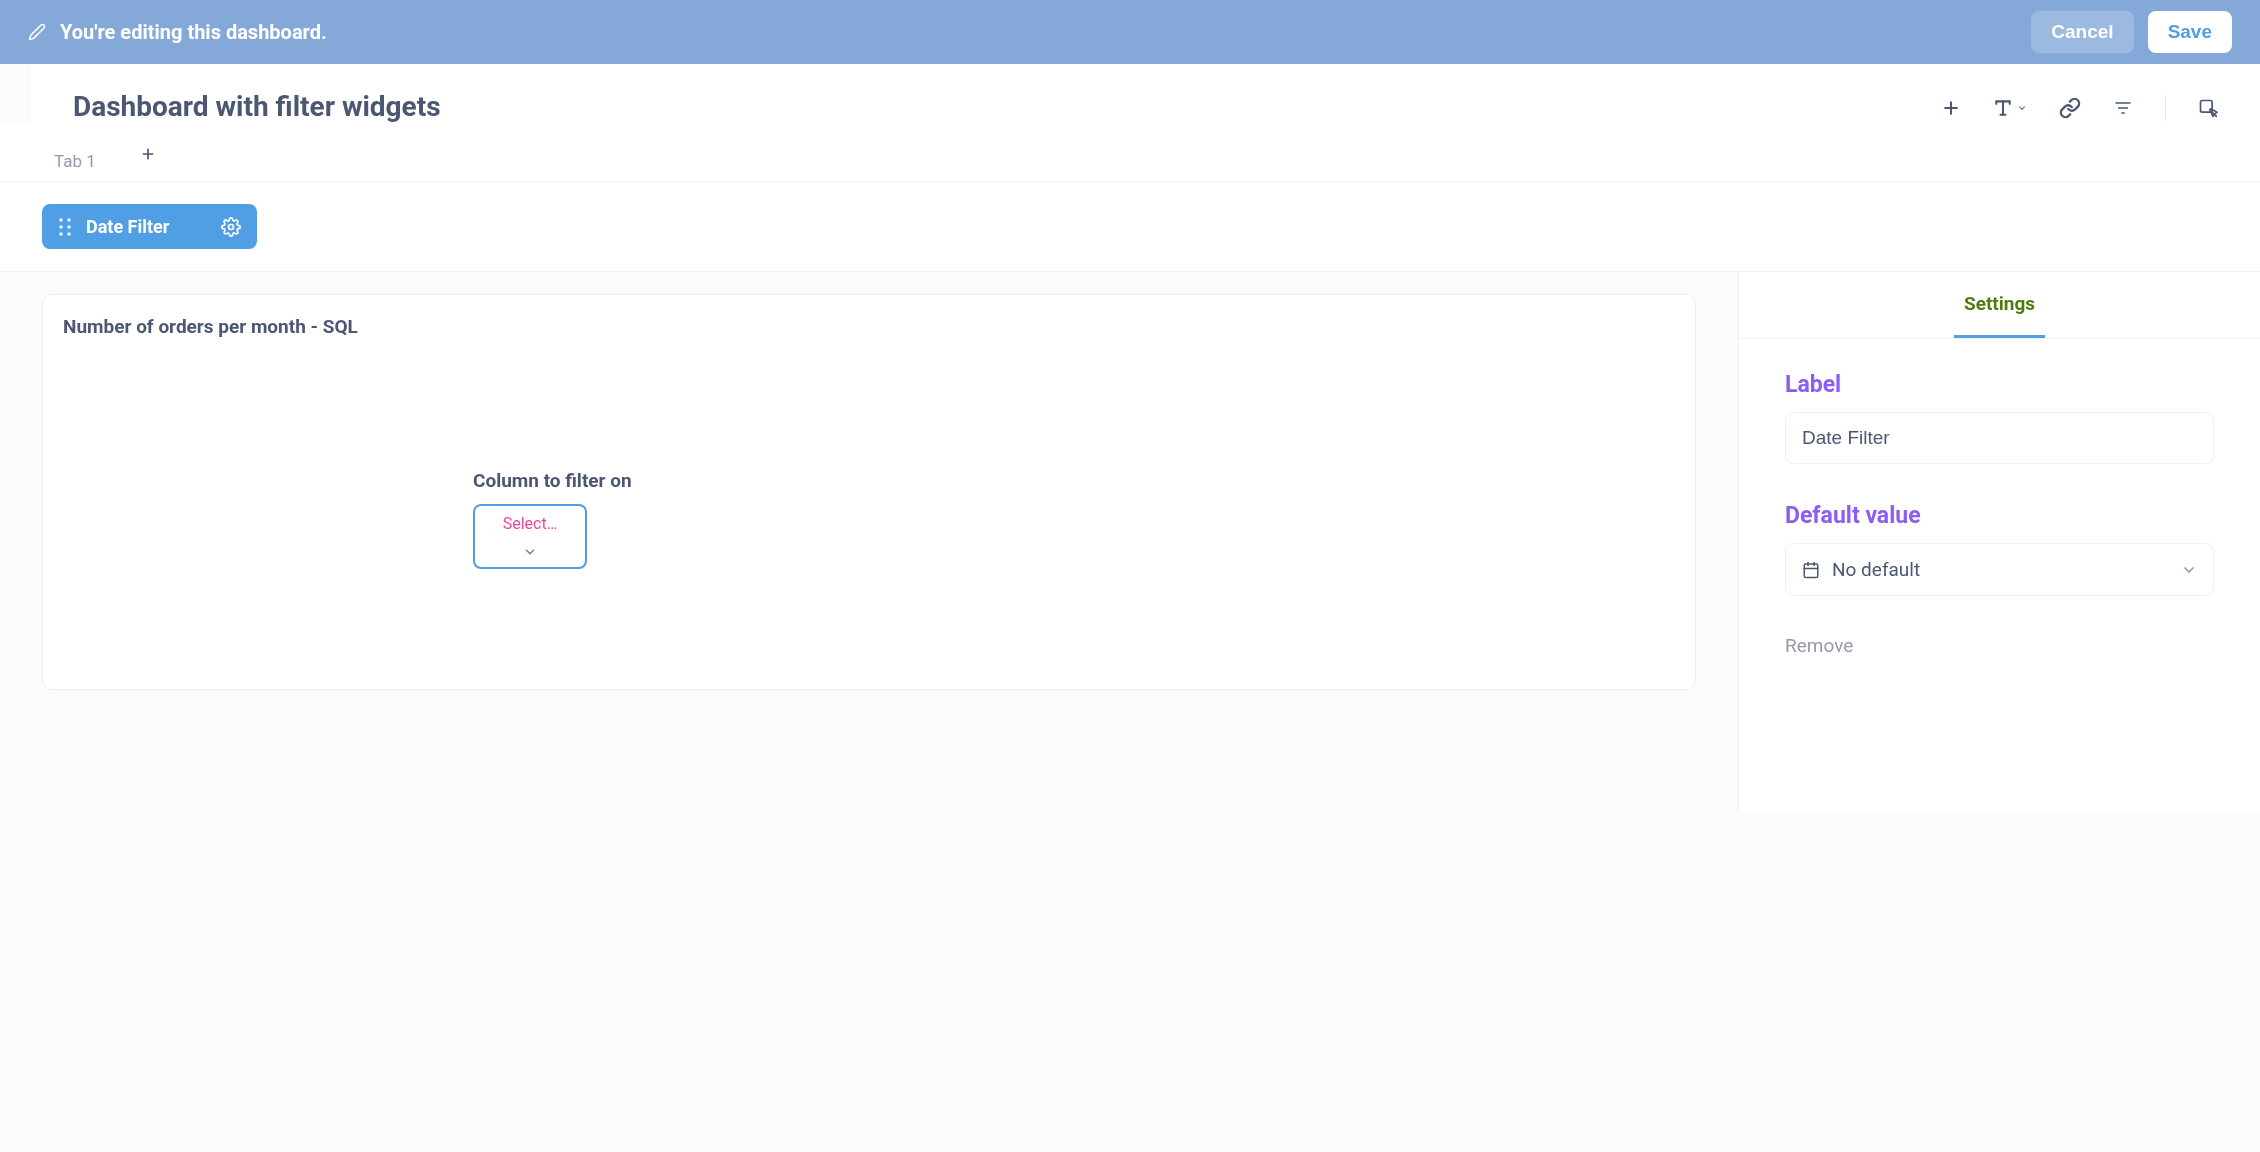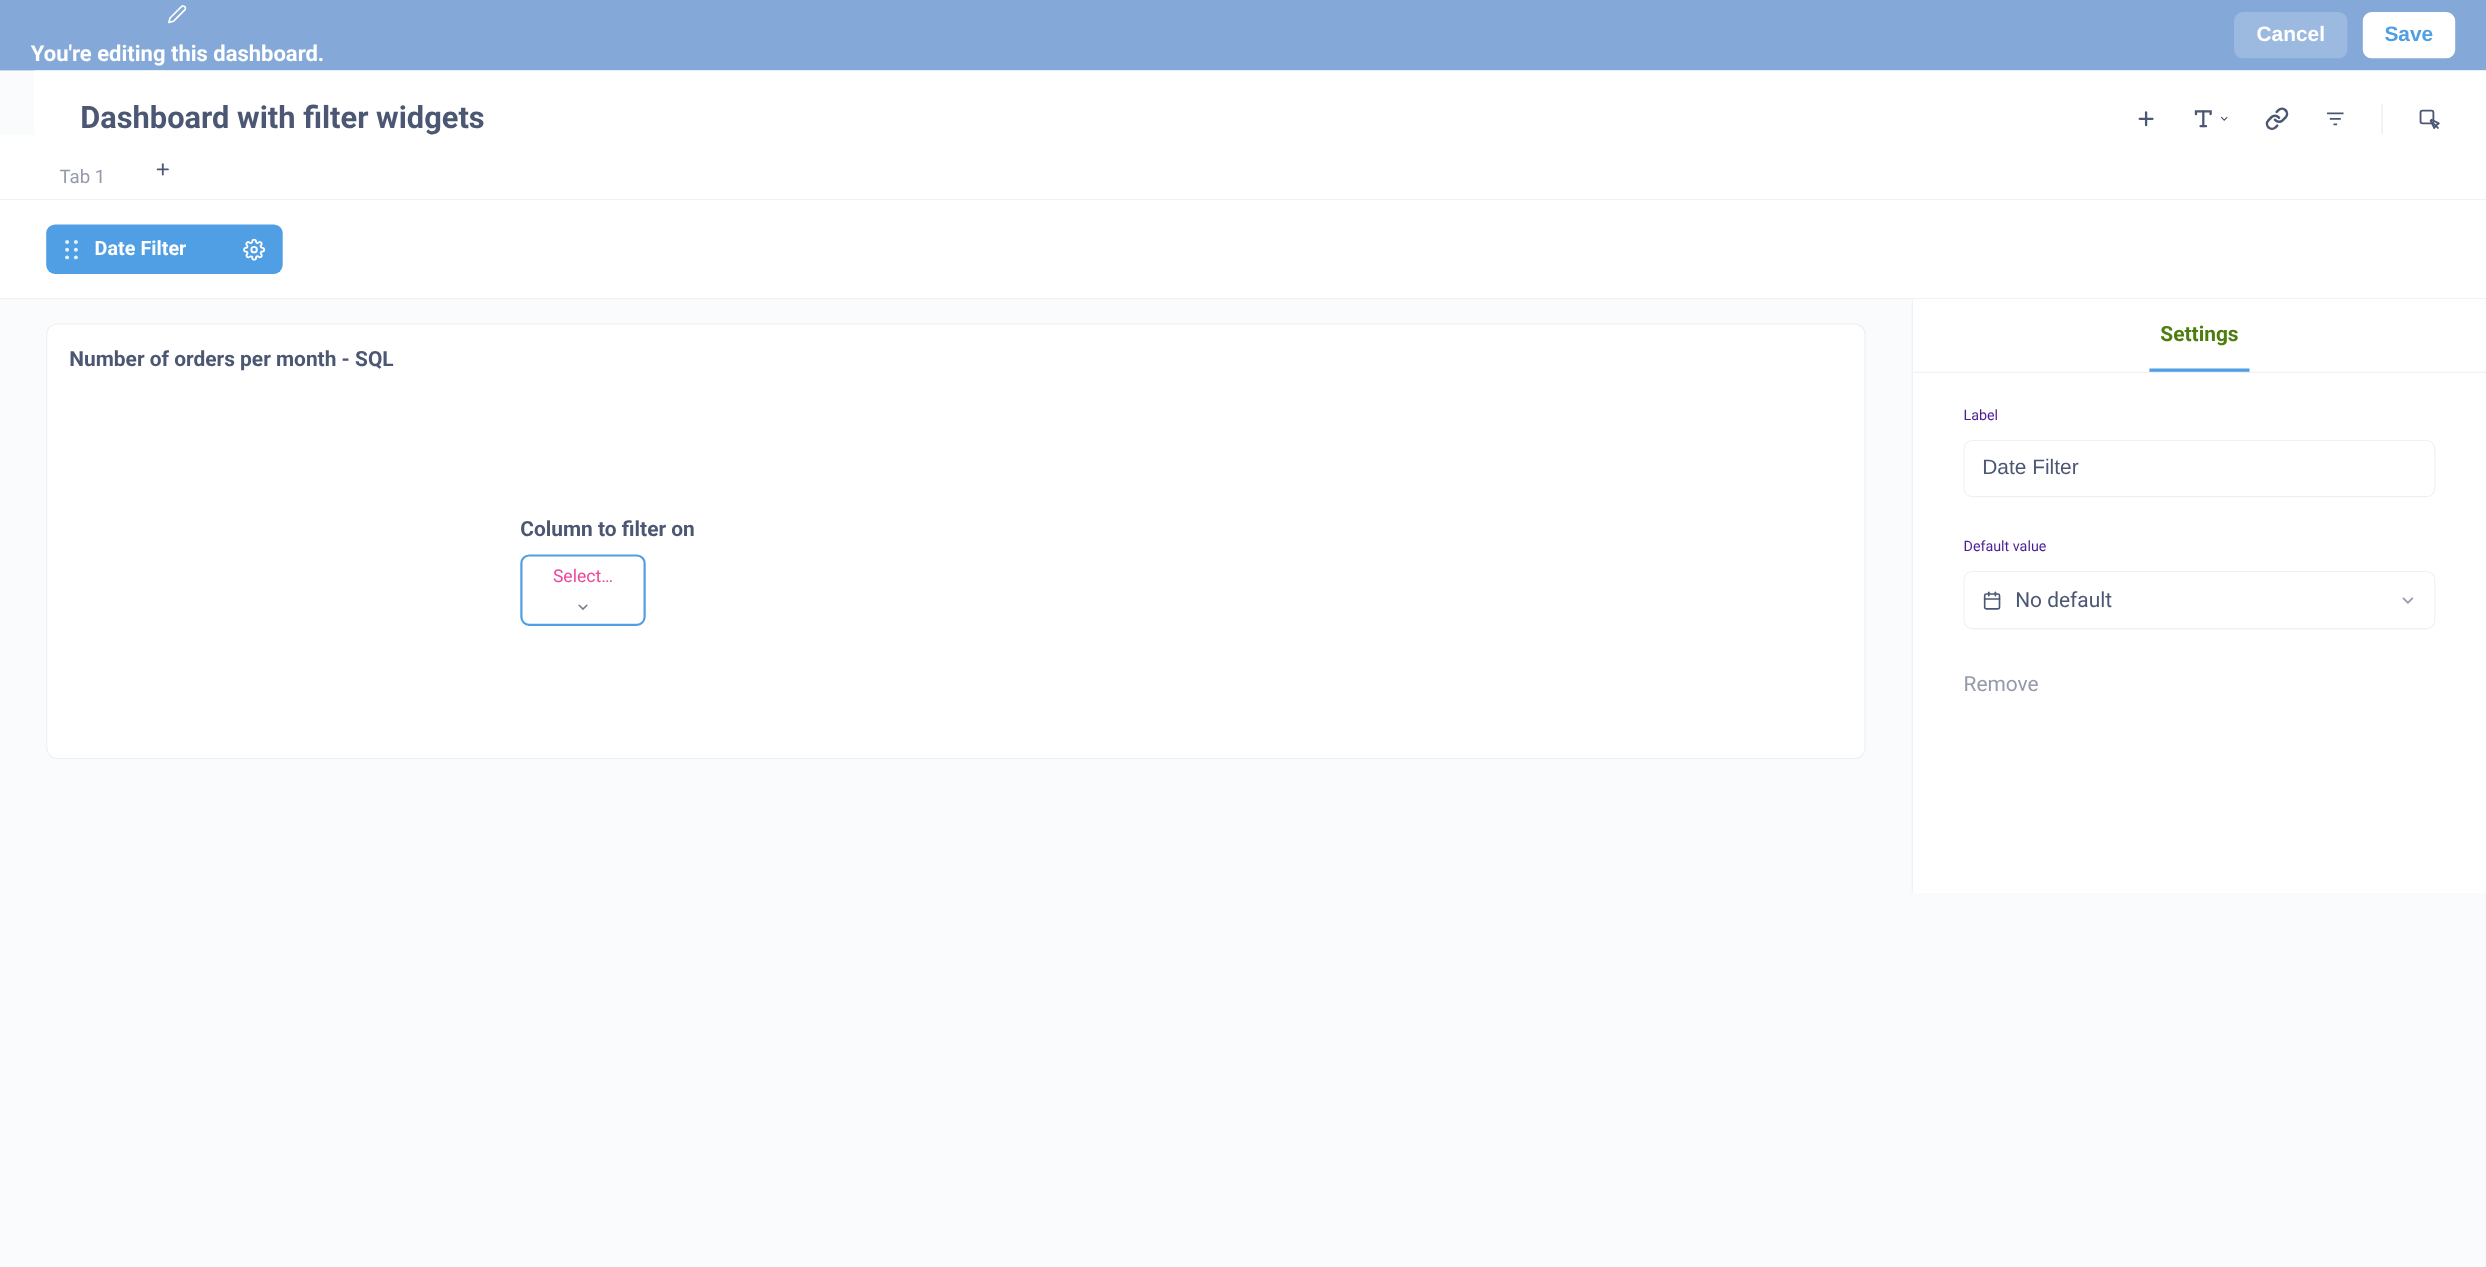--- a/index.html
+++ b/index.html
@@ -7,21 +7,21 @@
     
     .edit-banner {
       background: #84a9d9;
       color: #fff;
       display: flex;
       align-items: center;
       justify-content: space-between;
       padding: 12px 28px;
       height: 64px;
     }
-    .edit-banner-left { display: flex; align-items: center; gap: 14px; flex-direction: column; }
+    .edit-banner-left { display: flex; align-items: center; gap: 14px; }
     .edit-banner-text { font-size: 20px; font-weight: 700; }
     .edit-banner-actions { display: flex; gap: 14px; align-items: center; }
     .btn-cancel {
       background: rgba(255,255,255,0.2);
       color: #fff;
       border: none;
       padding: 10px 20px;
       border-radius: 8px;
       font-size: 19px;
       font-weight: 700;
@@ -134,21 +134,21 @@
     .sidebar {
       width: 522px;
       background: #fff;
       border-left: 1px solid #eef0f1;
       min-height: 540px;
     }
     .sidebar-tabs { display: flex; justify-content: center; border-bottom: 1px solid #eef0f1; }
     .sidebar-tab { padding: 20px 10px; font-size: 19px; font-weight: 700; color: #4d7c0f; border-bottom: 3px solid #509ee3; cursor: pointer; }
     .sidebar-content { padding: 32px 46px; }
     .field-group { margin-bottom: 38px; }
-    .field-label { font-size: 13px; font-weight: 400; color: #4c1d95; margin-bottom: 14px; }
+    .field-label { font-size: 23px; font-weight: 700; color: #8b5cf6; margin-bottom: 14px; }
     .text-input {
       width: 100%;
       border: 1px solid #eef0f1;
       border-radius: 8px;
       padding: 14px 16px;
       font-size: 19px;
       color: #4c5773;
     }
     .default-select {
       width: 100%;

